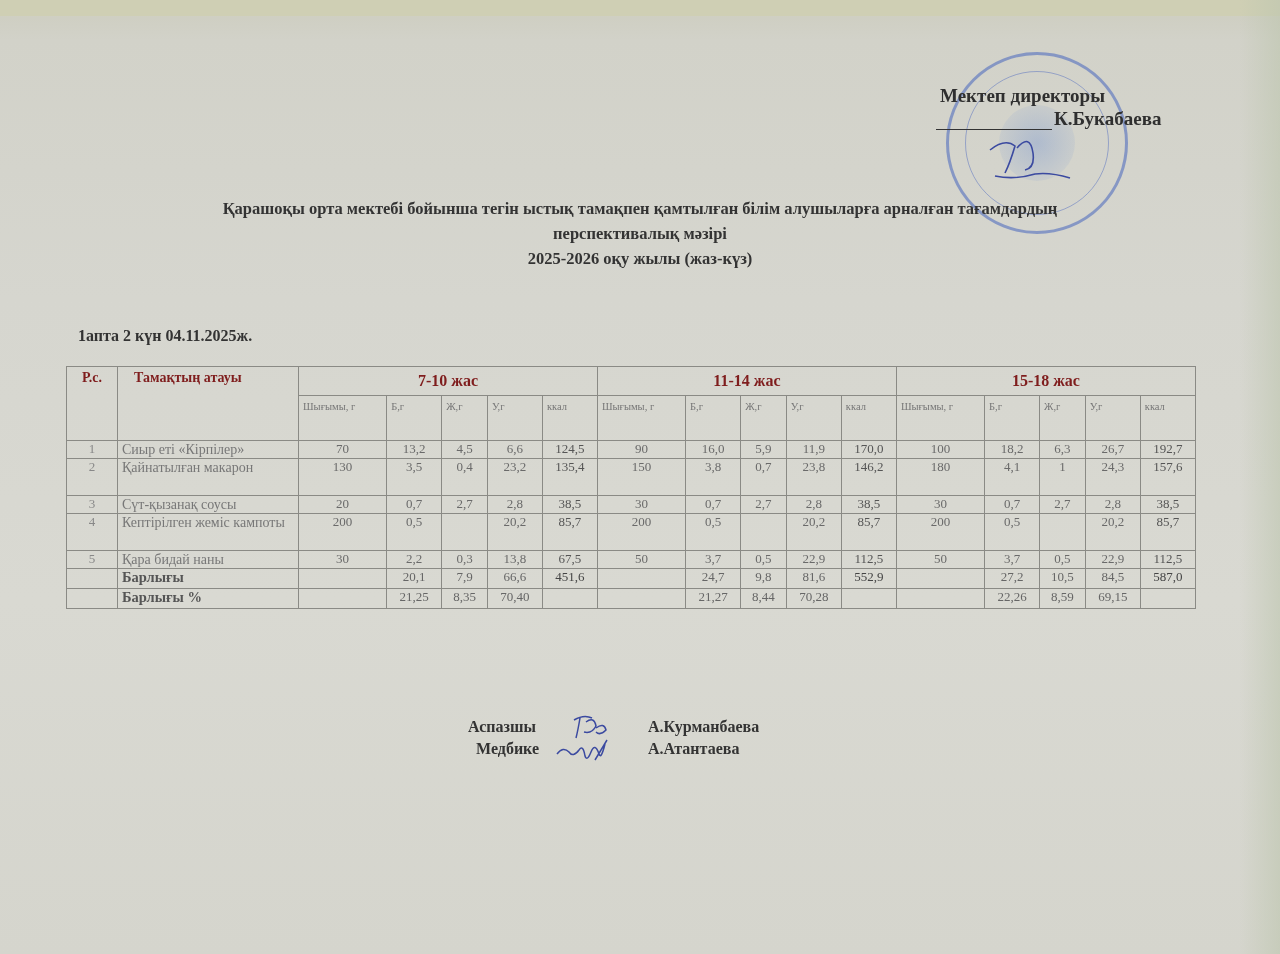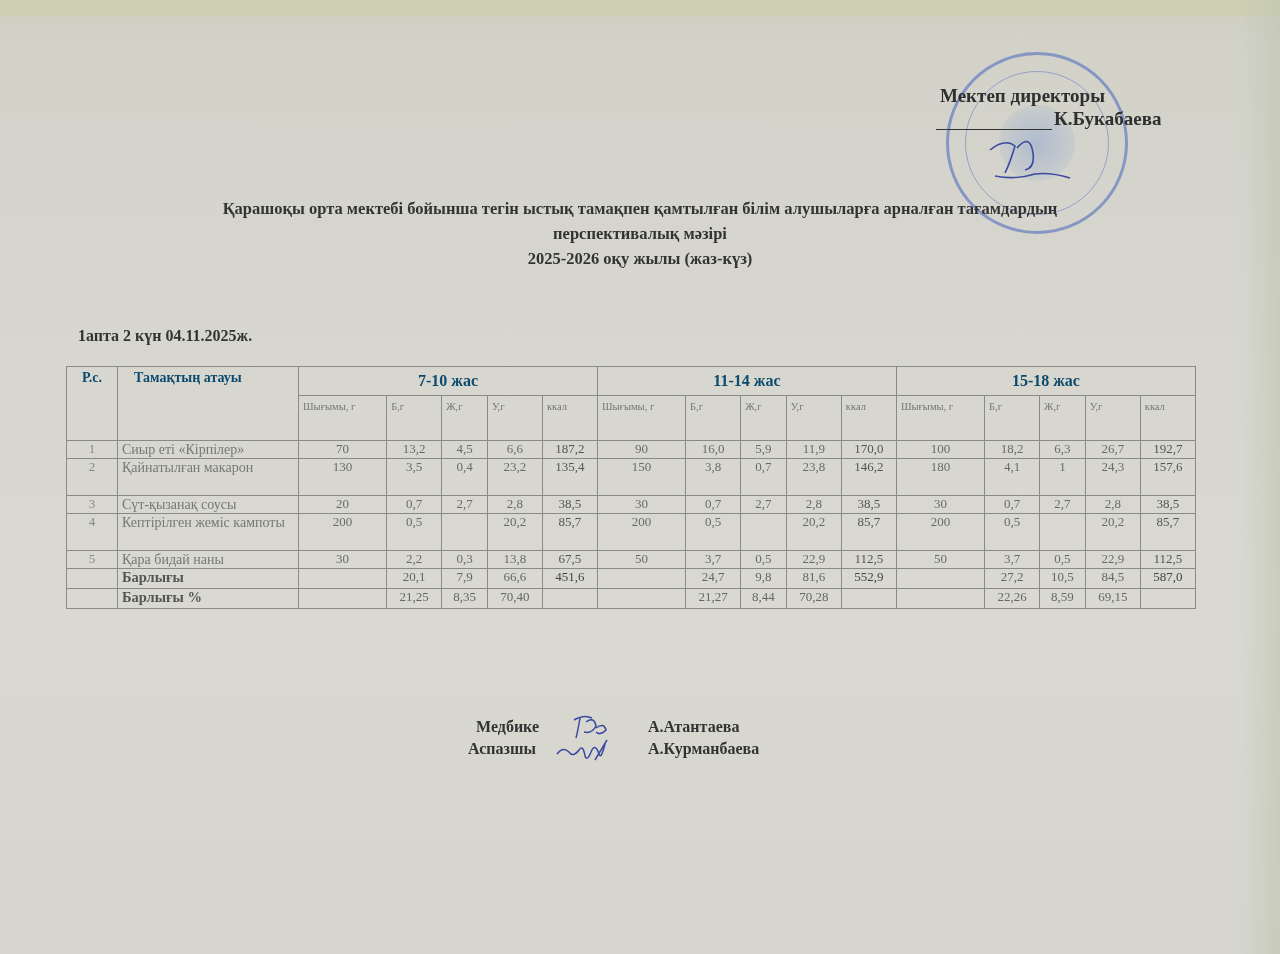--- a/index.html
+++ b/index.html
@@ -39,21 +39,21 @@
     }
     .t1 { top:197px; padding-left:0; }
     .t2 { top:222px; }
     .t3 { top:247px; }
     .date-line { position:absolute; left:78px; top:327px; font-weight:bold; font-size:16px; color:#333; }
     table.menu {
       position:absolute; left:66px; top:366px; width:1130px;
       border-collapse:collapse; font-size:13px; color:#6a6a6a;
     }
     table.menu td, table.menu th { border:1px solid #8a8a85; padding:0 4px; vertical-align:top; }
-    table.menu th { font-weight:bold; color:#0c4a6e; }
+    table.menu th { font-weight:bold; color:#7f1d1d; }
     .h-age { height:28px; font-size:16px; vertical-align:middle !important; text-align:center; }
     .h-rs { font-size:14px; text-align:center; width:42px; padding-top:3px !important; }
     .h-name { font-size:14px; text-align:left; width:160px; padding-left:16px !important; padding-top:3px !important;}
     .h-sub { font-weight:normal !important; font-size:10.5px; color:#777 !important; text-align:left; height:40px; padding-top:4px !important; line-height:14px; }
     .c-num { text-align:center; }
     .c-name { color:#777; font-size:14px; line-height:17px; }
     .c-idx { text-align:center; color:#888; }
     .kcal { color:#555; font-size:13px; }
     tr.r1 td { height:17px; }
     tr.r2 td { height:36px; }
@@ -126,21 +126,21 @@
     <th class="h-sub">ккал</th>
   </tr>
 
   <tr class="r1">
     <td class="c-idx">1</td>
     <td class="c-name">Сиыр еті «Кірпілер»</td>
     <td class="c-num">70</td>
     <td class="c-num">13,2</td>
     <td class="c-num">4,5</td>
     <td class="c-num">6,6</td>
-    <td class="c-num kcal">187,2</td>
+    <td class="c-num kcal">124,5</td>
     <td class="c-num">90</td>
     <td class="c-num">16,0</td>
     <td class="c-num">5,9</td>
     <td class="c-num">11,9</td>
     <td class="c-num kcal">170,0</td>
     <td class="c-num">100</td>
     <td class="c-num">18,2</td>
     <td class="c-num">6,3</td>
     <td class="c-num">26,7</td>
     <td class="c-num kcal">192,7</td>
@@ -269,21 +269,21 @@
   </table>
 
 <svg class="sig-med" viewBox="0 0 40 30">
   <path d="M4 8 Q14 2 22 6 M10 6 Q8 18 6 26 M16 10 Q24 4 26 14 Q22 22 14 20 M26 16 Q34 10 36 18 Q30 24 26 20" stroke="#3b4aa0" stroke-width="1.5" fill="none"></path>
 </svg>
 <svg class="sig-cook" viewBox="0 0 56 26">
   <path d="M2 16 Q8 8 14 14 Q18 20 24 12 Q28 6 30 18 Q32 24 36 14 Q40 4 44 16 Q46 22 50 6 M40 22 L52 2" stroke="#3b4aa0" stroke-width="1.5" fill="none"></path>
 </svg>
 
 <div class="footer">
+  <div class="row row2">
+    <span class="role">Аспазшы</span>
+    <span class="name">А.Курманбаева</span>
+  </div>
   <div class="row row1">
     <span class="role r1">Медбике</span>
     <span class="name">А.Атантаева</span>
   </div>
-  <div class="row row2">
-    <span class="role">Аспазшы</span>
-    <span class="name">А.Курманбаева</span>
-  </div>
 </div>
 
 </body></html>

